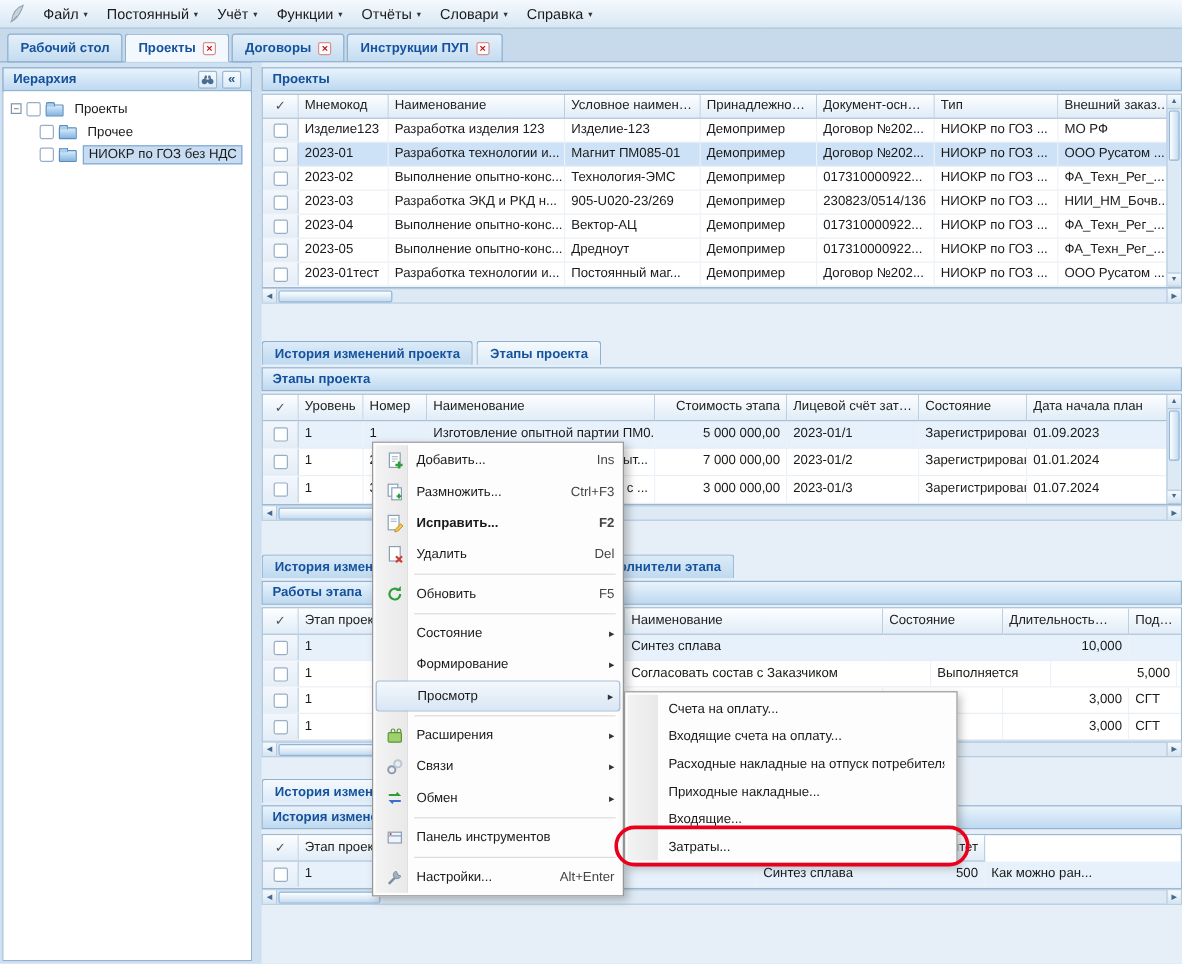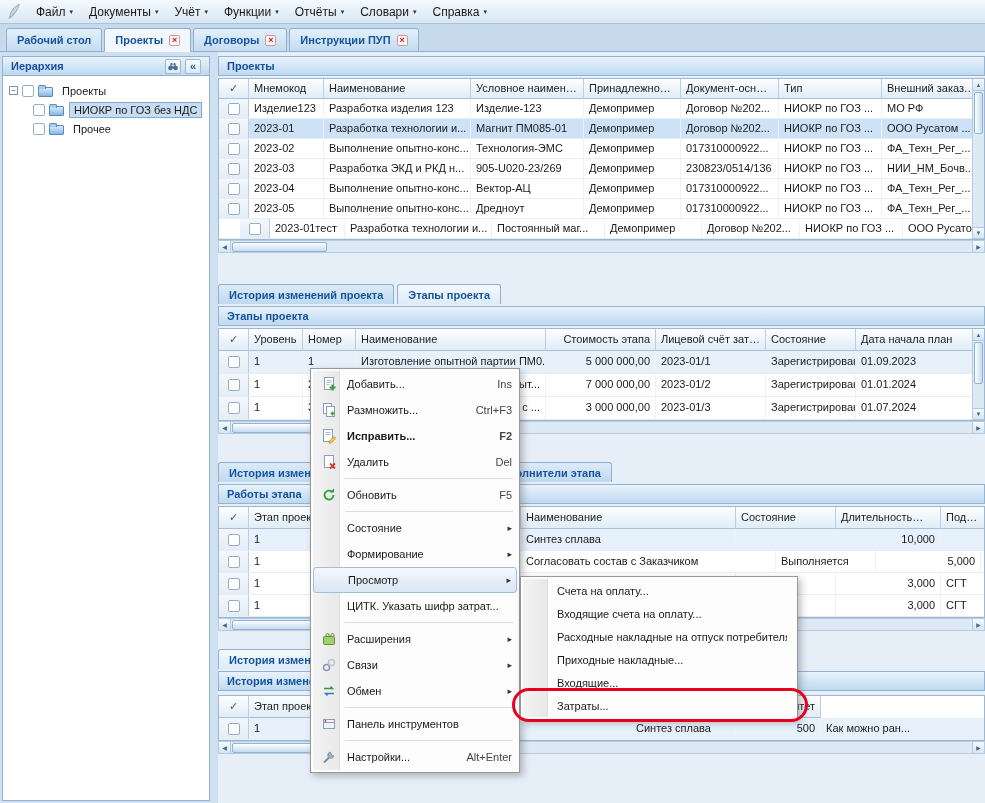--- a/index.html
+++ b/index.html
@@ -108,21 +108,21 @@
         <path d="M4 17C5 10 9 4 15 2c-2 6-6 12-9 14z" fill="#c7d3de" stroke="#93a5b6"></path>
         <path d="M3 18c2-1 4-3 6-6" fill="none" stroke="#93a5b6"></path>
       </svg>
   </span>
   <div id="menubar-items" style="display:flex">
       <div class="mitem">
         <span>Файл</span>
         <span class="mcaret">▾</span>
       </div>
       <div class="mitem">
-        <span>Документы</span>
+        <span>Постоянный</span>
         <span class="mcaret">▾</span>
       </div>
       <div class="mitem">
         <span>Учёт</span>
         <span class="mcaret">▾</span>
       </div>
       <div class="mitem">
         <span>Функции</span>
         <span class="mcaret">▾</span>
       </div>
@@ -177,26 +177,26 @@
   <div class="tree" id="tree">
       <div class="trow">
         <span class="texp">−</span>
         <span class="checkbox"></span>
         <span class="folder"></span>
         <span class="tlabel">Проекты</span>
       </div>
       <div class="trow lvl1">
         <span class="checkbox"></span>
         <span class="folder"></span>
-        <span class="tlabel selected">НИОКР по ГОЗ без НДС</span>
+        <span class="tlabel">Прочее</span>
       </div>
       <div class="trow lvl1">
         <span class="checkbox"></span>
         <span class="folder"></span>
-        <span class="tlabel">Прочее</span>
+        <span class="tlabel selected">НИОКР по ГОЗ без НДС</span>
       </div>
     </div>
 </div>
 
 <div class="splitter"></div>
 
 <div class="main">
   <div class="caption" id="proj-caption">
       <span>Проекты</span>
     </div>
@@ -276,21 +276,21 @@
           <span class="checkbox"></span>
         </div>
         <div class="g-c" style="width: 75px; line-height: 18px;">2023-05</div>
         <div class="g-c" style="width: 147px; line-height: 18px;">Выполнение опытно-конс...</div>
         <div class="g-c" style="width: 113px; line-height: 18px;">Дредноут</div>
         <div class="g-c" style="width: 97px; line-height: 18px;">Демопример</div>
         <div class="g-c" style="width: 98px; line-height: 18px;">017310000922...</div>
         <div class="g-c" style="width: 103px; line-height: 18px;">НИОКР по ГОЗ ...</div>
         <div class="g-c" style="width: 104px; line-height: 18px;">ФА_Техн_Рег_...</div>
       </div>
-      <div class="g-row" style="height: 20px; padding-left: 21px;">
+      <div class="g-row" style="height: 20px;">
         <div class="g-c g-check" style="width: 30px;">
           <span class="checkbox"></span>
         </div>
         <div class="g-c" style="width: 75px; line-height: 18px;">2023-01тест</div>
         <div class="g-c" style="width: 147px; line-height: 18px;">Разработка технологии и...</div>
         <div class="g-c" style="width: 113px; line-height: 18px;">Постоянный маг...</div>
         <div class="g-c" style="width: 97px; line-height: 18px;">Демопример</div>
         <div class="g-c" style="width: 98px; line-height: 18px;">Договор №202...</div>
         <div class="g-c" style="width: 103px; line-height: 18px;">НИОКР по ГОЗ ...</div>
         <div class="g-c" style="width: 104px; line-height: 18px;">ООО Русатом ...</div>
@@ -550,24 +550,20 @@
     <div class="citem">
       <span class="cicon"></span>
       <span class="clabel">Формирование</span>
       <span class="carrow">▸</span>
     </div>
     <div class="citem hot">
       <span class="cicon"></span>
       <span class="clabel">Просмотр</span>
       <span class="carrow">▸</span>
     </div>
-    <div class="citem">
-      <span class="cicon"></span>
-      <span class="clabel">ЦИТК. Указать шифр затрат...</span>
-    </div>
     <div class="csep"></div>
     <div class="citem">
       <span class="cicon">
         <svg width="16" height="16" viewBox="0 0 16 16">
           <rect x="2.5" y="5.5" width="11" height="8" rx="1" fill="#9ed06b" stroke="#5d9338"></rect>
           <path d="M5 5.5V4a1.5 1.5 0 0 1 3 0v1.5M10 5.5V4a1.5 1.5 0 0 1 3 0v1.5" fill="none" stroke="#5d9338"></path>
         </svg>
       </span>
       <span class="clabel">Расширения</span>
       <span class="carrow">▸</span>

